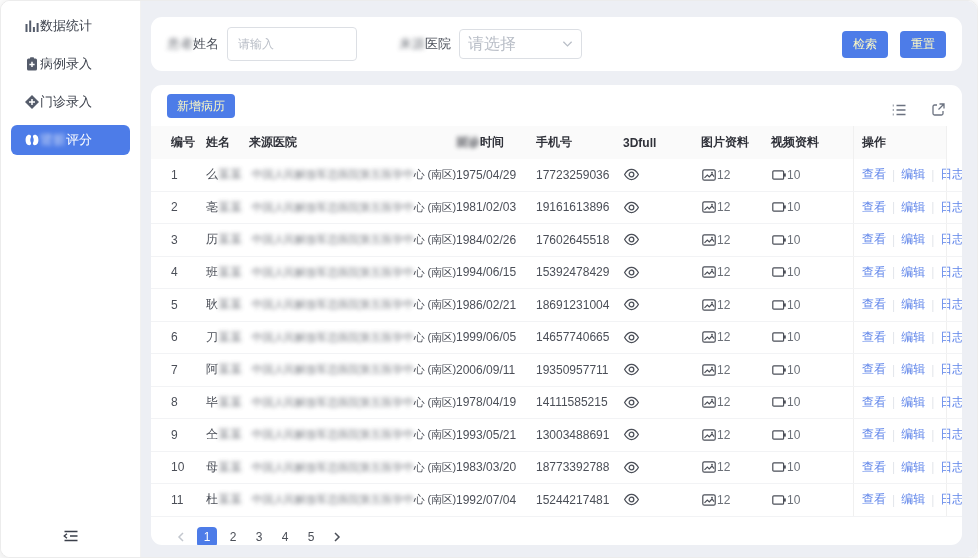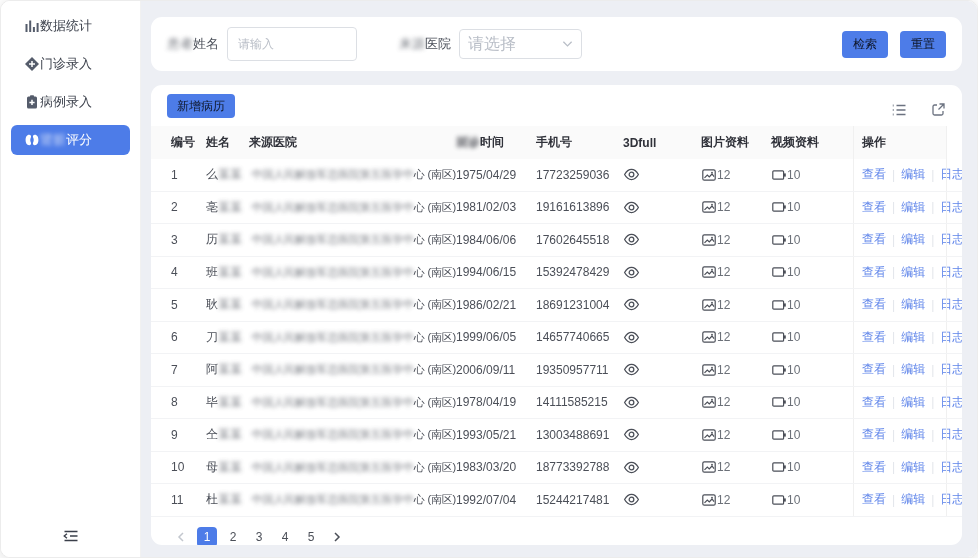--- a/index.html
+++ b/index.html
@@ -29,21 +29,21 @@
   .filter-card{ height:54px; display:flex; align-items:center; padding:0 16px; flex-shrink:0;}
   .f-label{ font-size:13px; color:#4a4f59; white-space:nowrap; }
   .f-input{ width:130px; height:30px; border:1px solid #dcdfe4; border-radius:4px;
     margin-left:8px; padding:16px 10px; font-size:12px; color:#333;
     font-family:"Liberation Sans", sans-serif; outline:none;}
   .f-input::placeholder{ color:#b9bec7; }
   .f-select{ width:123px; height:30px; border:1px solid #dcdfe4; border-radius:4px;
     margin-left:8px; padding:0 8px; font-size:16px; color:#b9bec7;
     display:flex; align-items:center; justify-content:space-between; cursor:pointer; background:#fff;}
   .f-gap{ width:42px; }
-  .btn{ border:none; border-radius:4px; color:#0f172a; font-size:12px; height:27px;
+  .btn{ border:none; border-radius:4px; color:#fef9c3; font-size:12px; height:27px;
     padding:0 11px; cursor:pointer; font-family:"Liberation Sans", sans-serif;}
   .filter-actions{ margin-left:auto; display:flex; gap:12px; }
   
   .table-card{ margin-top:14px; flex:1; display:flex; flex-direction:column; overflow:hidden;}
   .toolbar{ display:flex; align-items:flex-end; padding:9px 16px 8px 16px; flex-shrink:0;}
   .btn-add{ height:24px; padding:0 10px; }
   .toolbar-icons{ margin-left:auto; display:flex; gap:23px; align-items:center;}
   .toolbar-icons .ic{ width:16px; height:16px; color:#6b7280; cursor:pointer;}
   .grid-row{ display:grid;
     grid-template-columns:35px 43px 207px 80px 87px 78px 70px 82px 93px 1fr;
@@ -91,35 +91,35 @@
               <rect x="8.9" y="9" width="2" height="5"></rect>
               <rect x="12.6" y="5" width="2" height="9"></rect>
             </g>
           </svg>
       </span>
       <span>数据统计</span>
     </div>
     <div class="side-item">
       <span class="ic">
         <svg viewBox="0 0 16 16">
-            <path d="M8 1 L15 8 L8 15 L1 8 Z" fill="currentColor"></path>
-            <path d="M8 5 V11 M5 8 H11" stroke="#fff" stroke-width="1.5" fill="none"></path>
-          </svg>
-      </span>
-      <span>门诊录入</span>
-    </div>
-    <div class="side-item">
-      <span class="ic">
-        <svg viewBox="0 0 16 16">
             <rect x="3" y="2.5" width="10" height="12" rx="1.5" fill="currentColor"></rect>
             <rect x="6" y="1.2" width="4" height="2.4" rx="0.8" fill="currentColor"></rect>
             <path d="M8 5.8 V11 M5.4 8.4 H10.6" stroke="#fff" stroke-width="1.5" fill="none"></path>
           </svg>
       </span>
       <span>病例录入</span>
+    </div>
+    <div class="side-item">
+      <span class="ic">
+        <svg viewBox="0 0 16 16">
+            <path d="M8 1 L15 8 L8 15 L1 8 Z" fill="currentColor"></path>
+            <path d="M8 5 V11 M5 8 H11" stroke="#fff" stroke-width="1.5" fill="none"></path>
+          </svg>
+      </span>
+      <span>门诊录入</span>
     </div>
     <div class="side-item active" id="active-side-item" style="background: rgb(77, 124, 232);">
       <span class="ic">
         <svg viewBox="0 0 16 16">
             <path d="M5.2 2.8 C2.7 2.8 1.6 5.2 1.6 8 C1.6 10.8 2.7 13.2 5.2 13.2 C6.9 13.2 7.5 11.7 6.8 10.3 C6.1 8.9 6.1 7.1 6.8 5.7 C7.5 4.3 6.9 2.8 5.2 2.8 Z" fill="#fff"></path>
             <path d="M10.8 2.8 C13.3 2.8 14.4 5.2 14.4 8 C14.4 10.8 13.3 13.2 10.8 13.2 C9.1 13.2 8.5 11.7 9.2 10.3 C9.9 8.9 9.9 7.1 9.2 5.7 C8.5 4.3 9.1 2.8 10.8 2.8 Z" fill="#fff"></path>
           </svg>
       </span>
       <span><span class="redacted">肾脏</span><span>评分</span></span>
     </div>
@@ -271,21 +271,21 @@
       <span class="op-sep">|</span>
       <a class="op-link">日志</a>
     </span>
     <span class="cell-gutter"></span>
   </div>
 
   <div class="grid-row trow">
     <span class="cell">3</span>
     <span class="cell"><span>历</span><span class="redacted">某某</span></span>
     <span class="cell cell-hosp"><span class="redacted">中国人民解放军总医院第五医学中</span><span>心 (南区)</span></span>
-    <span class="cell">1984/06/06</span>
+    <span class="cell">1984/02/26</span>
     <span class="cell">17602645518</span>
     <span class="cell eye-btn">
       <span class="ic">
         <svg viewBox="0 0 16 16" fill="none" stroke="currentColor" stroke-width="1.2">
                   <path d="M1.5 8 C3.5 4.5 6 3.2 8 3.2 C10 3.2 12.5 4.5 14.5 8 C12.5 11.5 10 12.8 8 12.8 C6 12.8 3.5 11.5 1.5 8 Z"></path>
                   <circle cx="8" cy="8" r="2.2"></circle>
                 </svg>
       </span>
     </span>
     <span class="cell cell-media">

